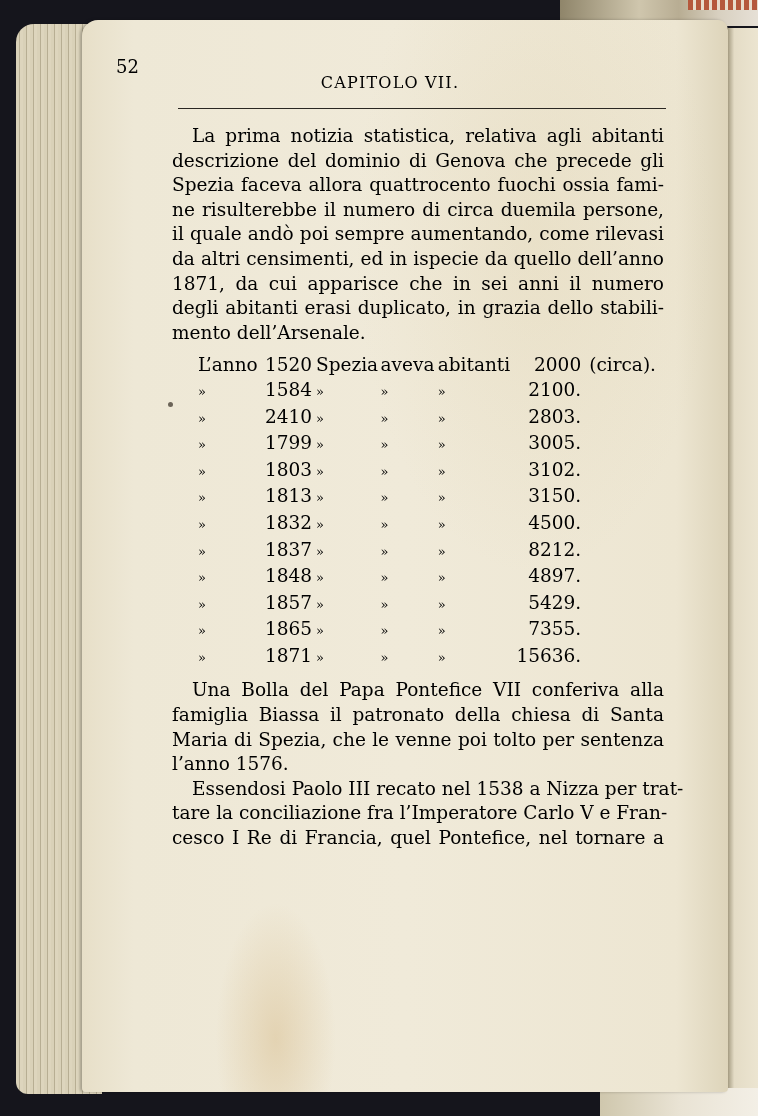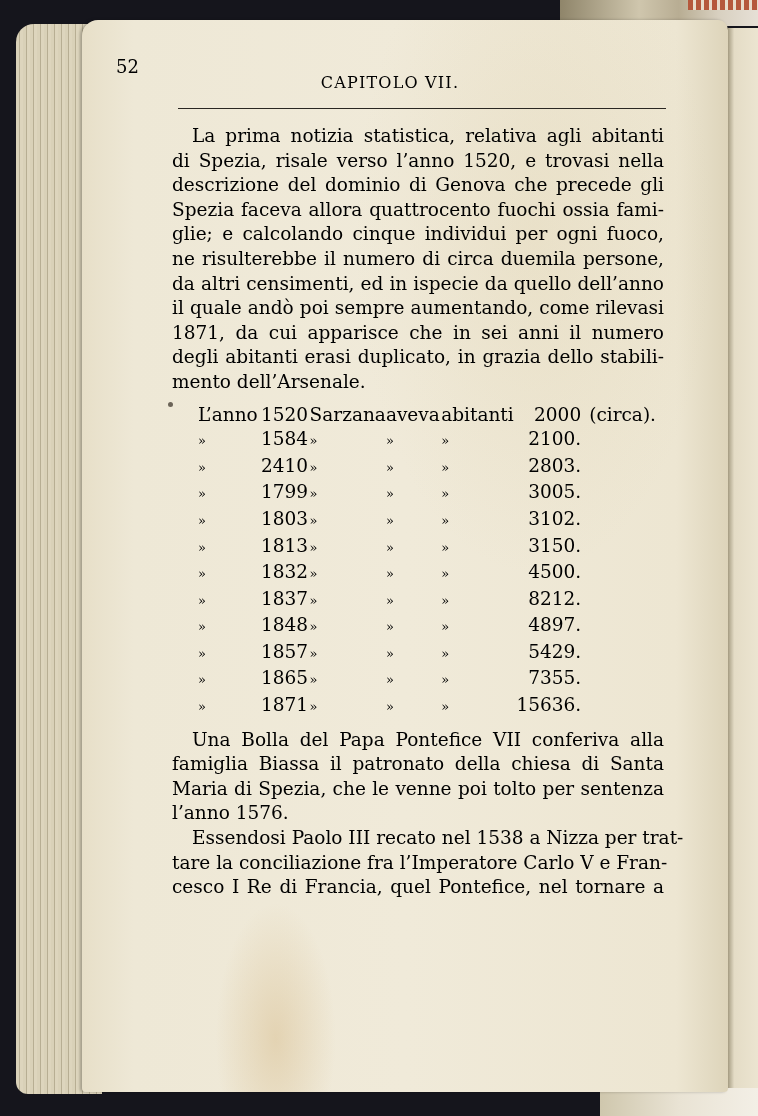--- a/index.html
+++ b/index.html
@@ -92,38 +92,36 @@
 
 <div class="running-head">
   <span class="page-number">52</span>
   <span class="chapter-title">CAPITOLO VII.</span>
 </div>
 <div class="rule"></div>
 
 <div class="body-text">
   <p class="para">
     <span class="line">La prima notizia statistica, relativa agli abitanti</span>
-    <span class="line" style="text-indent:0">di Spezia, risale verso l’anno 1520, e trovasi nella</span>
     <span class="line" style="text-indent:0">descrizione del dominio di Genova che precede gli</span>
     <span class="line" style="text-indent:0">Spezia faceva allora quattrocento fuochi ossia fami-</span>
-    <span class="line" style="text-indent:0">glie; e calcolando cinque individui per ogni fuoco,</span>
     <span class="line" style="text-indent:0">ne risulterebbe il numero di circa duemila persone,</span>
+    <span class="line" style="text-indent:0">il quale andò poi sempre aumentando, come rilevasi</span>
     <span class="line" style="text-indent:0">da altri censimenti, ed in ispecie da quello dell’anno</span>
-    <span class="line" style="text-indent:0">il quale andò poi sempre aumentando, come rilevasi</span>
     <span class="line" style="text-indent:0">1871, da cui apparisce che in sei anni il numero</span>
     <span class="line" style="text-indent:0">degli abitanti erasi duplicato, in grazia dello stabili-</span>
     <span class="line last" style="text-indent:0">mento dell’Arsenale.</span>
   </p>
 
   <table class="pop-table">
     <tbody>
         <tr>
       <td class="c-first-label">L’anno</td>
       <td class="c-year">1520</td>
-      <td class="c-place">Sarzana</td>
+      <td class="c-place">Spezia</td>
       <td class="c-verb">aveva</td>
       <td class="c-noun">abitanti</td>
       <td class="c-val">2000</td>
       <td class="c-note">(circa).</td>
     </tr>
     <tr>
       <td class="c-label ditto">»</td>
       <td class="c-year">1584</td>
       <td class="c-place ditto">»</td>
       <td class="c-verb ditto">»</td>

